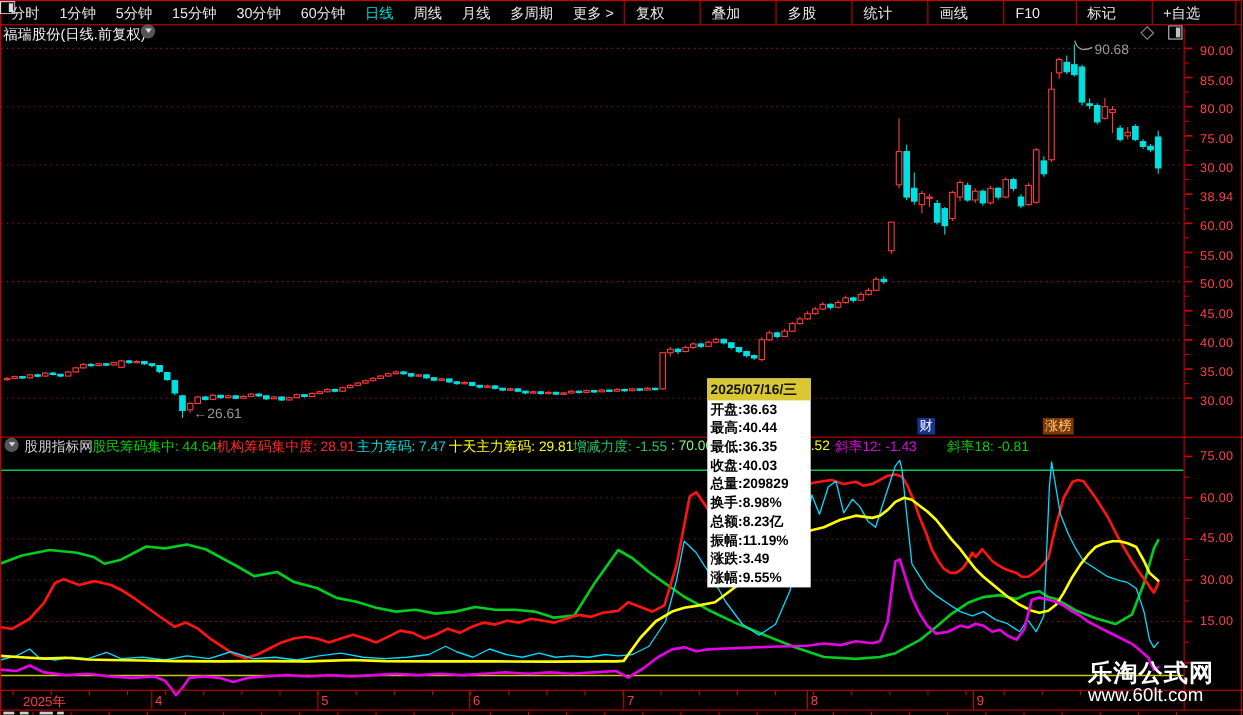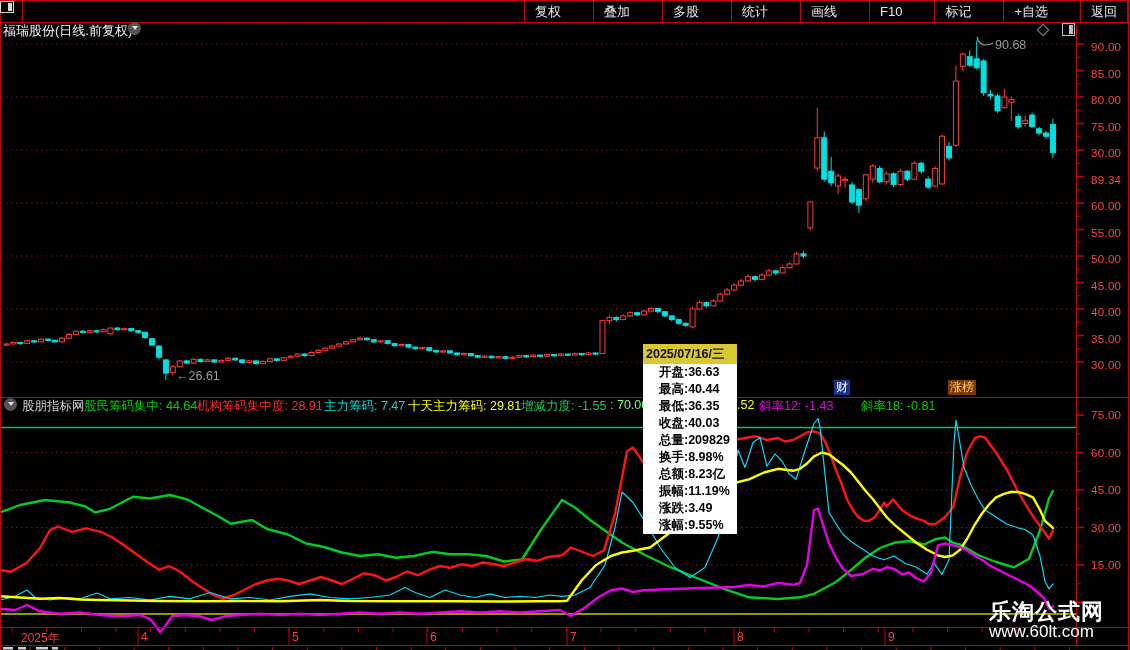--- a/index.html
+++ b/index.html
@@ -25,21 +25,21 @@
   .hline{height:1px;background:#c80000;}
   
   .axlabel{position:absolute;color:#ff4242;font-size:11.5px;letter-spacing:0.3px;}
   
   #ind-header{left:0;top:398px;width:1130px;height:15px;font-size:12.5px;white-space:nowrap;}
   #ind-header span{position:absolute;top:0;}
   
   #tooltip{left:643px;top:344px;width:94px;height:190px;background:#fff;z-index:40;
     font-size:12.5px;color:#000;font-weight:600;}
   #tooltip .tt-head{background:#d9c733;color:#111;height:20px;line-height:20px;padding-left:3px;font-size:12.5px;}
-  #tooltip .tt-row{height:17px;line-height:17px;padding-left:16px;}
+  #tooltip .tt-row{height:17px;line-height:17px;padding-left:3px;}
   
   .badge{position:absolute;top:380px;height:15px;line-height:15px;font-size:12px;padding:0 2px;z-index:20;}
   
   #time-axis{left:0;top:628px;width:1130px;height:18px;color:#ff3c3c;font-size:12px;}
   #time-axis .mon{position:absolute;top:2px;}
   
   #watermark{right:26px;top:600px;color:#fff;z-index:50;line-height:1.05;}
   #watermark .w1{font-size:22px;font-weight:bold;letter-spacing:1px;}
   #watermark .w2{font-size:17px;font-weight:normal;}
   
@@ -808,20 +808,33 @@
   <div class="abs hline" style="left:0;top:627px;width:1130px;"></div>
   <div class="abs hline" style="left:0;top:645px;width:1130px;"></div>
 
   <div id="toolbar" class="abs">
     <div id="tb-icon-cell">
       <svg width="14" height="12">
         <rect x="0.5" y="0.5" width="13" height="11" fill="none" stroke="#d8d8d8"></rect>
         <rect x="8" y="2" width="4" height="8" fill="#d8d8d8"></rect>
       </svg>
     </div>
+    <div id="tb-left" style="display:flex;">
+        <span class="tb-left-item">分时</span>
+        <span class="tb-left-item">1分钟</span>
+        <span class="tb-left-item">5分钟</span>
+        <span class="tb-left-item">15分钟</span>
+        <span class="tb-left-item">30分钟</span>
+        <span class="tb-left-item">60分钟</span>
+        <span class="tb-left-item sel">日线</span>
+        <span class="tb-left-item">周线</span>
+        <span class="tb-left-item">月线</span>
+        <span class="tb-left-item">多周期</span>
+        <span class="tb-left-item">更多 &gt;</span>
+      </div>
     <div id="tb-right">
         <span class="tb-right-item">复权</span>
         <span class="tb-right-item">叠加</span>
         <span class="tb-right-item">多股</span>
         <span class="tb-right-item">统计</span>
         <span class="tb-right-item">画线</span>
         <span class="tb-right-item">F10</span>
         <span class="tb-right-item">标记</span>
         <span class="tb-right-item">+自选</span>
         <span class="tb-right-item">返回</span>
@@ -889,21 +902,21 @@
   <div id="watermark" class="abs">
     <div class="w1">乐淘公式网</div>
     <div class="w2">www.60lt.com</div>
   </div>
 
 <div class="axlabel" style="left: 1091px; top: 41px;">90.00</div>
     <div class="axlabel" style="left: 1091px; top: 67.5px;">85.00</div>
     <div class="axlabel" style="left: 1091px; top: 94px;">80.00</div>
     <div class="axlabel" style="left: 1091px; top: 120.5px;">75.00</div>
     <div class="axlabel" style="left: 1091px; top: 147px;">30.00</div>
-    <div class="axlabel" style="left: 1091px; top: 173.5px;">89.34</div>
+    <div class="axlabel" style="left: 1091px; top: 173.5px;">38.94</div>
     <div class="axlabel" style="left: 1091px; top: 200px;">60.00</div>
     <div class="axlabel" style="left: 1091px; top: 226.5px;">55.00</div>
     <div class="axlabel" style="left: 1091px; top: 253px;">50.00</div>
     <div class="axlabel" style="left: 1091px; top: 279.5px;">45.00</div>
     <div class="axlabel" style="left: 1091px; top: 306px;">40.00</div>
     <div class="axlabel" style="left: 1091px; top: 332.5px;">35.00</div>
     <div class="axlabel" style="left: 1091px; top: 359px;">30.00</div>
     <div class="axlabel" style="left: 1091px; top: 409px;">75.00</div>
     <div class="axlabel" style="left: 1091px; top: 446.5px;">60.00</div>
     <div class="axlabel" style="left: 1091px; top: 484px;">45.00</div>

